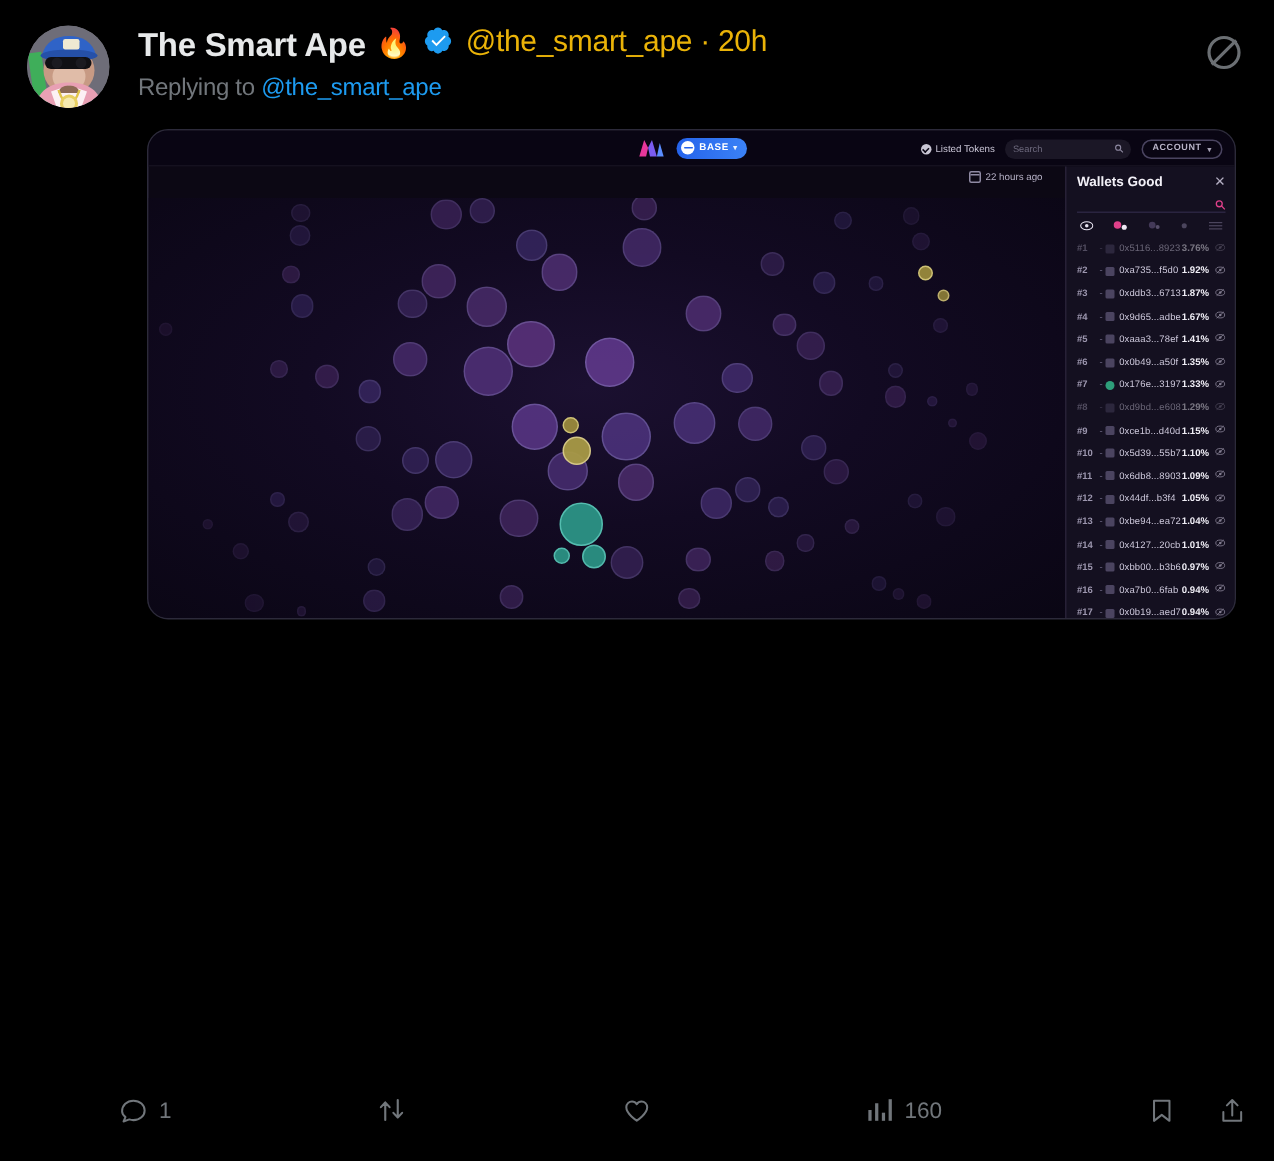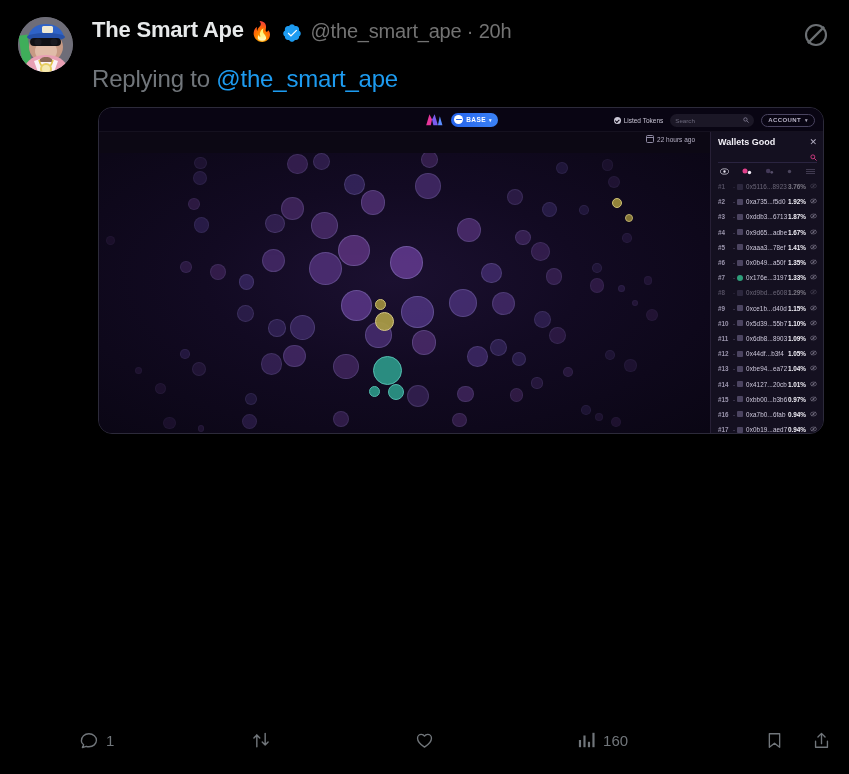--- a/index.html
+++ b/index.html
@@ -18,31 +18,31 @@
   
   .tw-head { display: flex; align-items: flex-start; }
   .avatar {
     width: 55px; height: 55px; border-radius: 50%;
     flex: 0 0 55px; margin-top: 3px;
     background: #6f6f78;
     position: relative; overflow: hidden;
   }
   .avatar svg { display:block; width:55px; height:55px; }
   .head-right { margin-left: 19px; flex: 1 1 auto; min-width: 0; padding-top: 3px;}
-  .name-line { display: flex; align-items: flex-end; white-space: nowrap; }
+  .name-line { display: flex; align-items: flex-start; white-space: nowrap; }
   .disp-name {
     color: #e7e9ea; font-size: 22px; font-weight: bold; letter-spacing: -0.2px;
   }
   .emoji-fire { font-size: 19px; margin-left: 7px; }
   .verified { margin-left: 7px; display: inline-flex; }
   .handle {
-    color: #737373; font-size: 20px; margin-left: 9px; letter-spacing: -0.2px;
+    color: #eab308; font-size: 20px; margin-left: 9px; letter-spacing: -0.2px;
   }
   .replying {
-    color: #71767b; font-size: 24px; margin-top: 22px; letter-spacing: -0.2px;
+    color: #71767b; font-size: 16px; margin-top: 7px; letter-spacing: -0.2px;
   }
   .replying .mention { color: #1d9bf0; }
   .grok-btn {
     position: absolute; top: 20px; right: 18px;
     width: 30px; height: 30px; cursor: pointer;
   }
   
   .body-text {
     color: #e7e9ea; font-size: 20.5px; line-height: 30px;
     margin: 9px 0 0 74px; letter-spacing: -0.15px;

